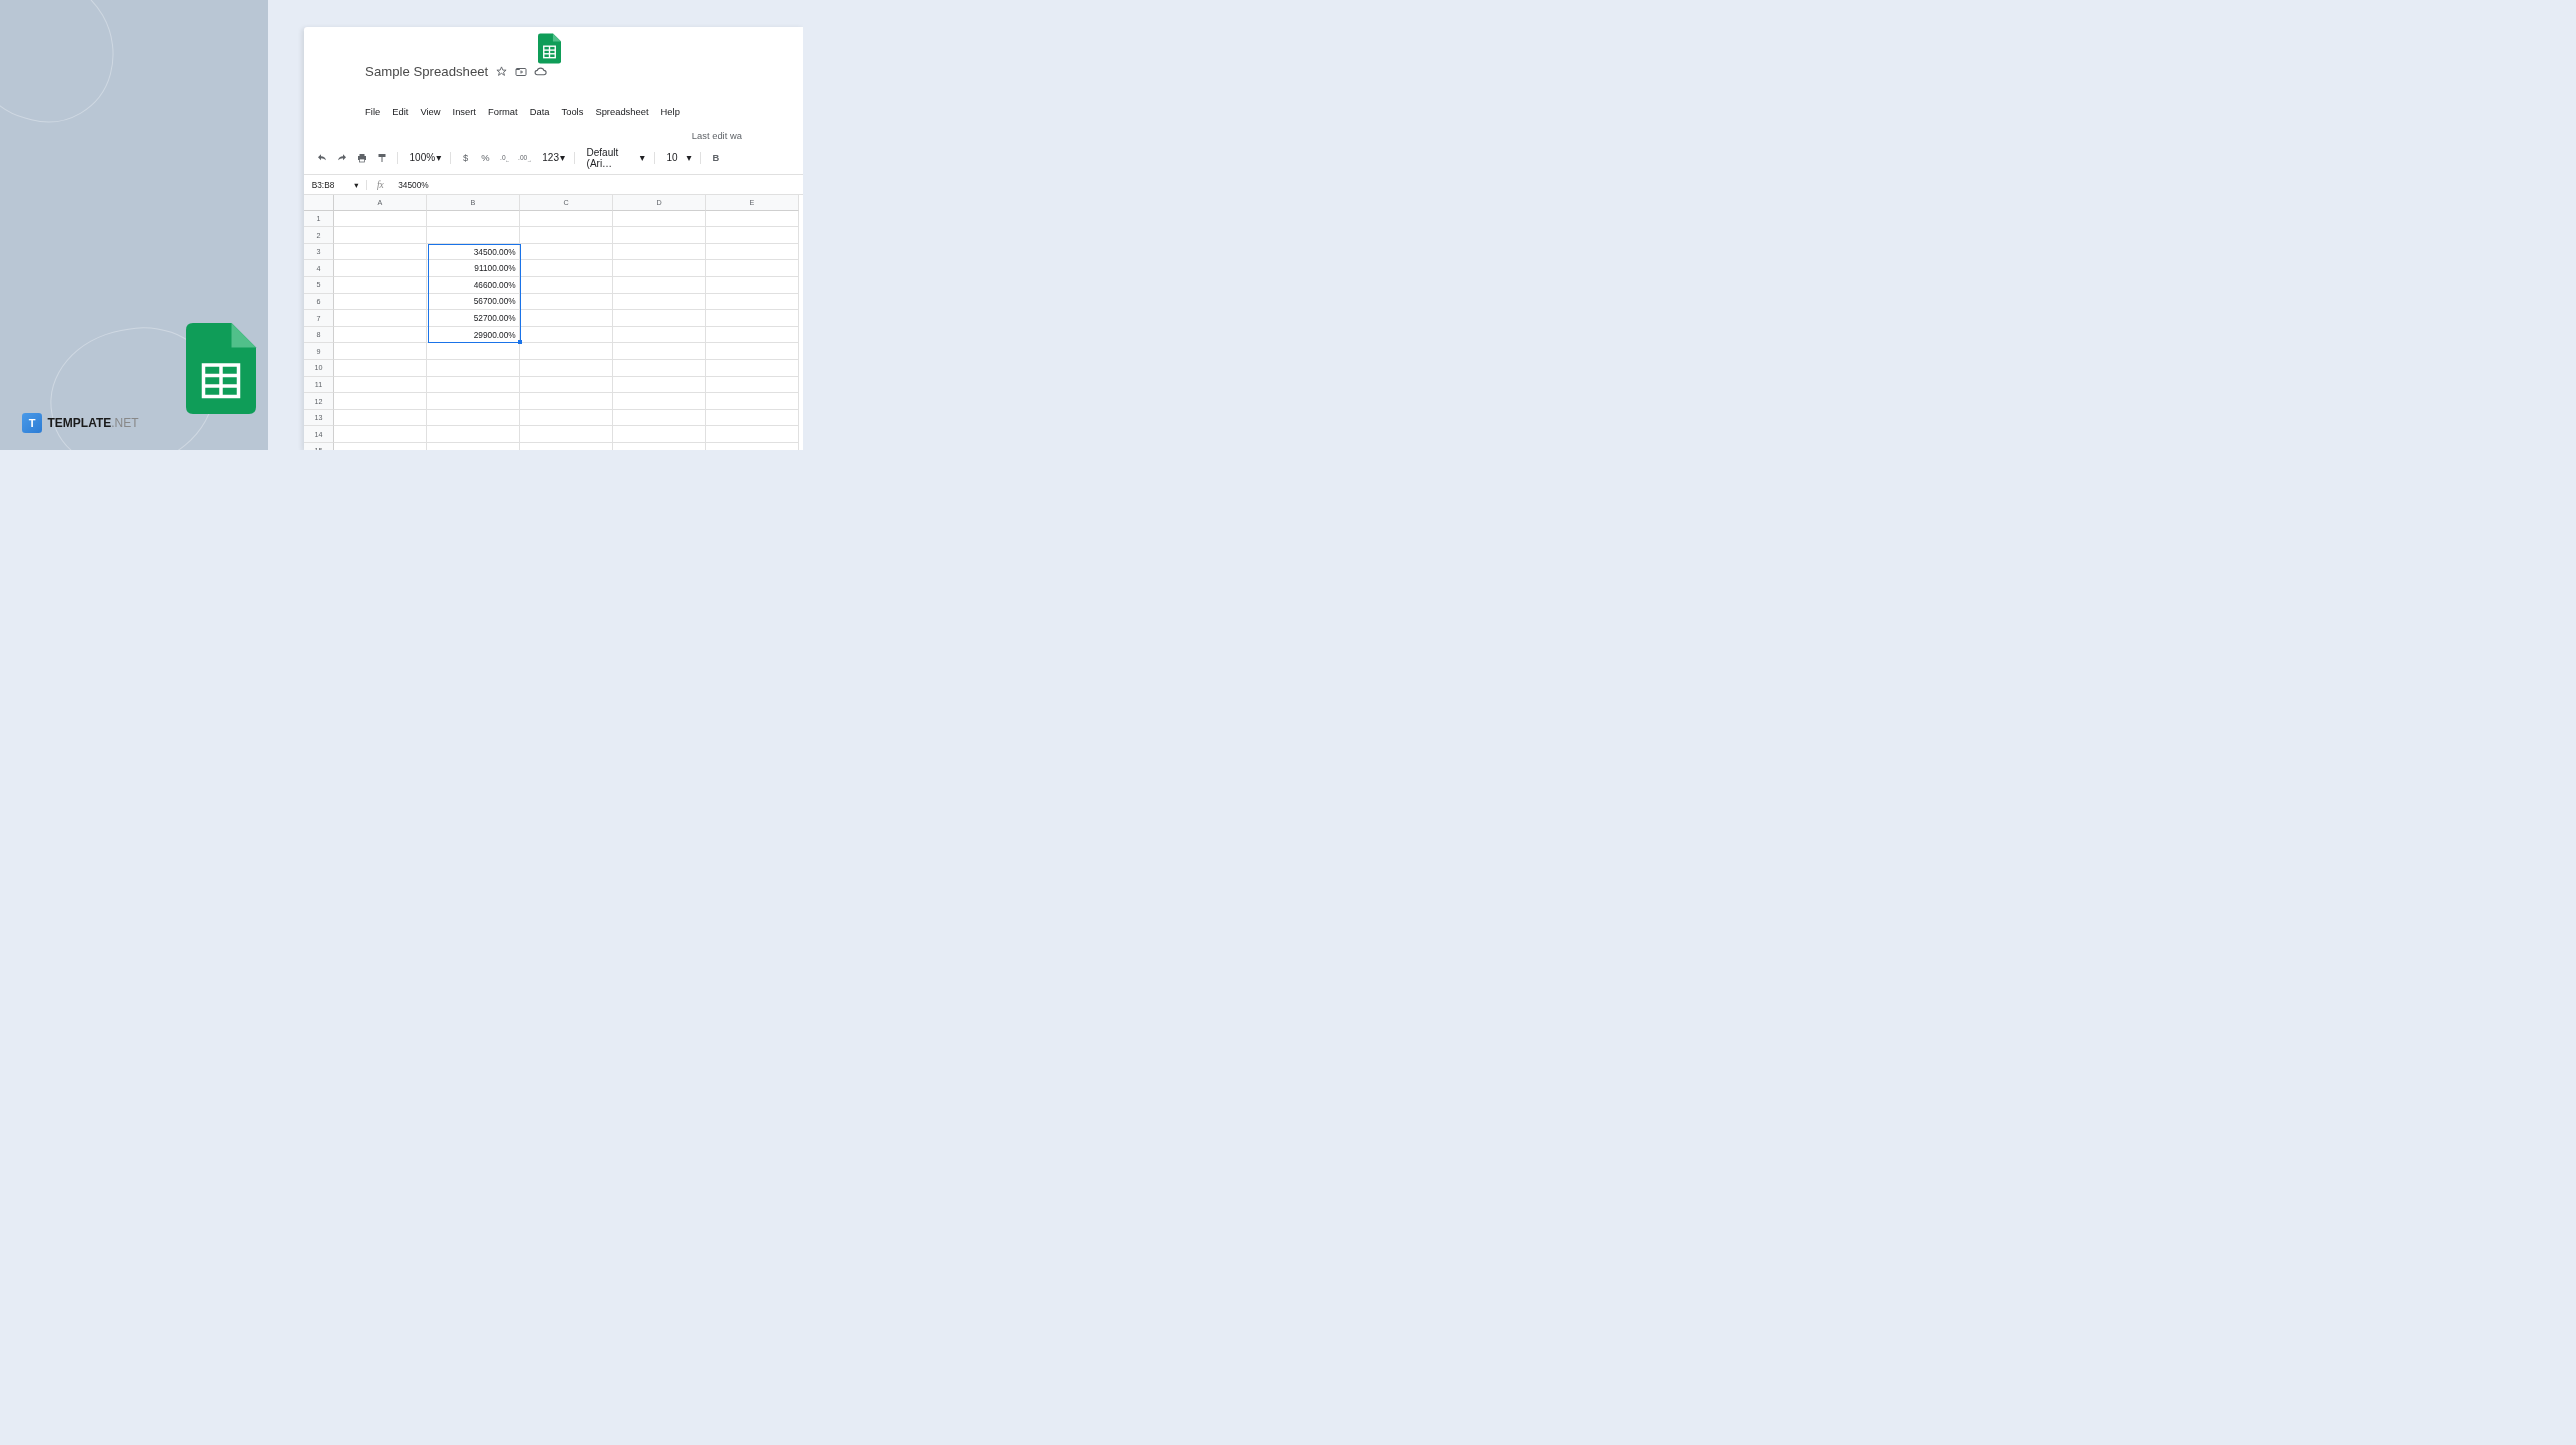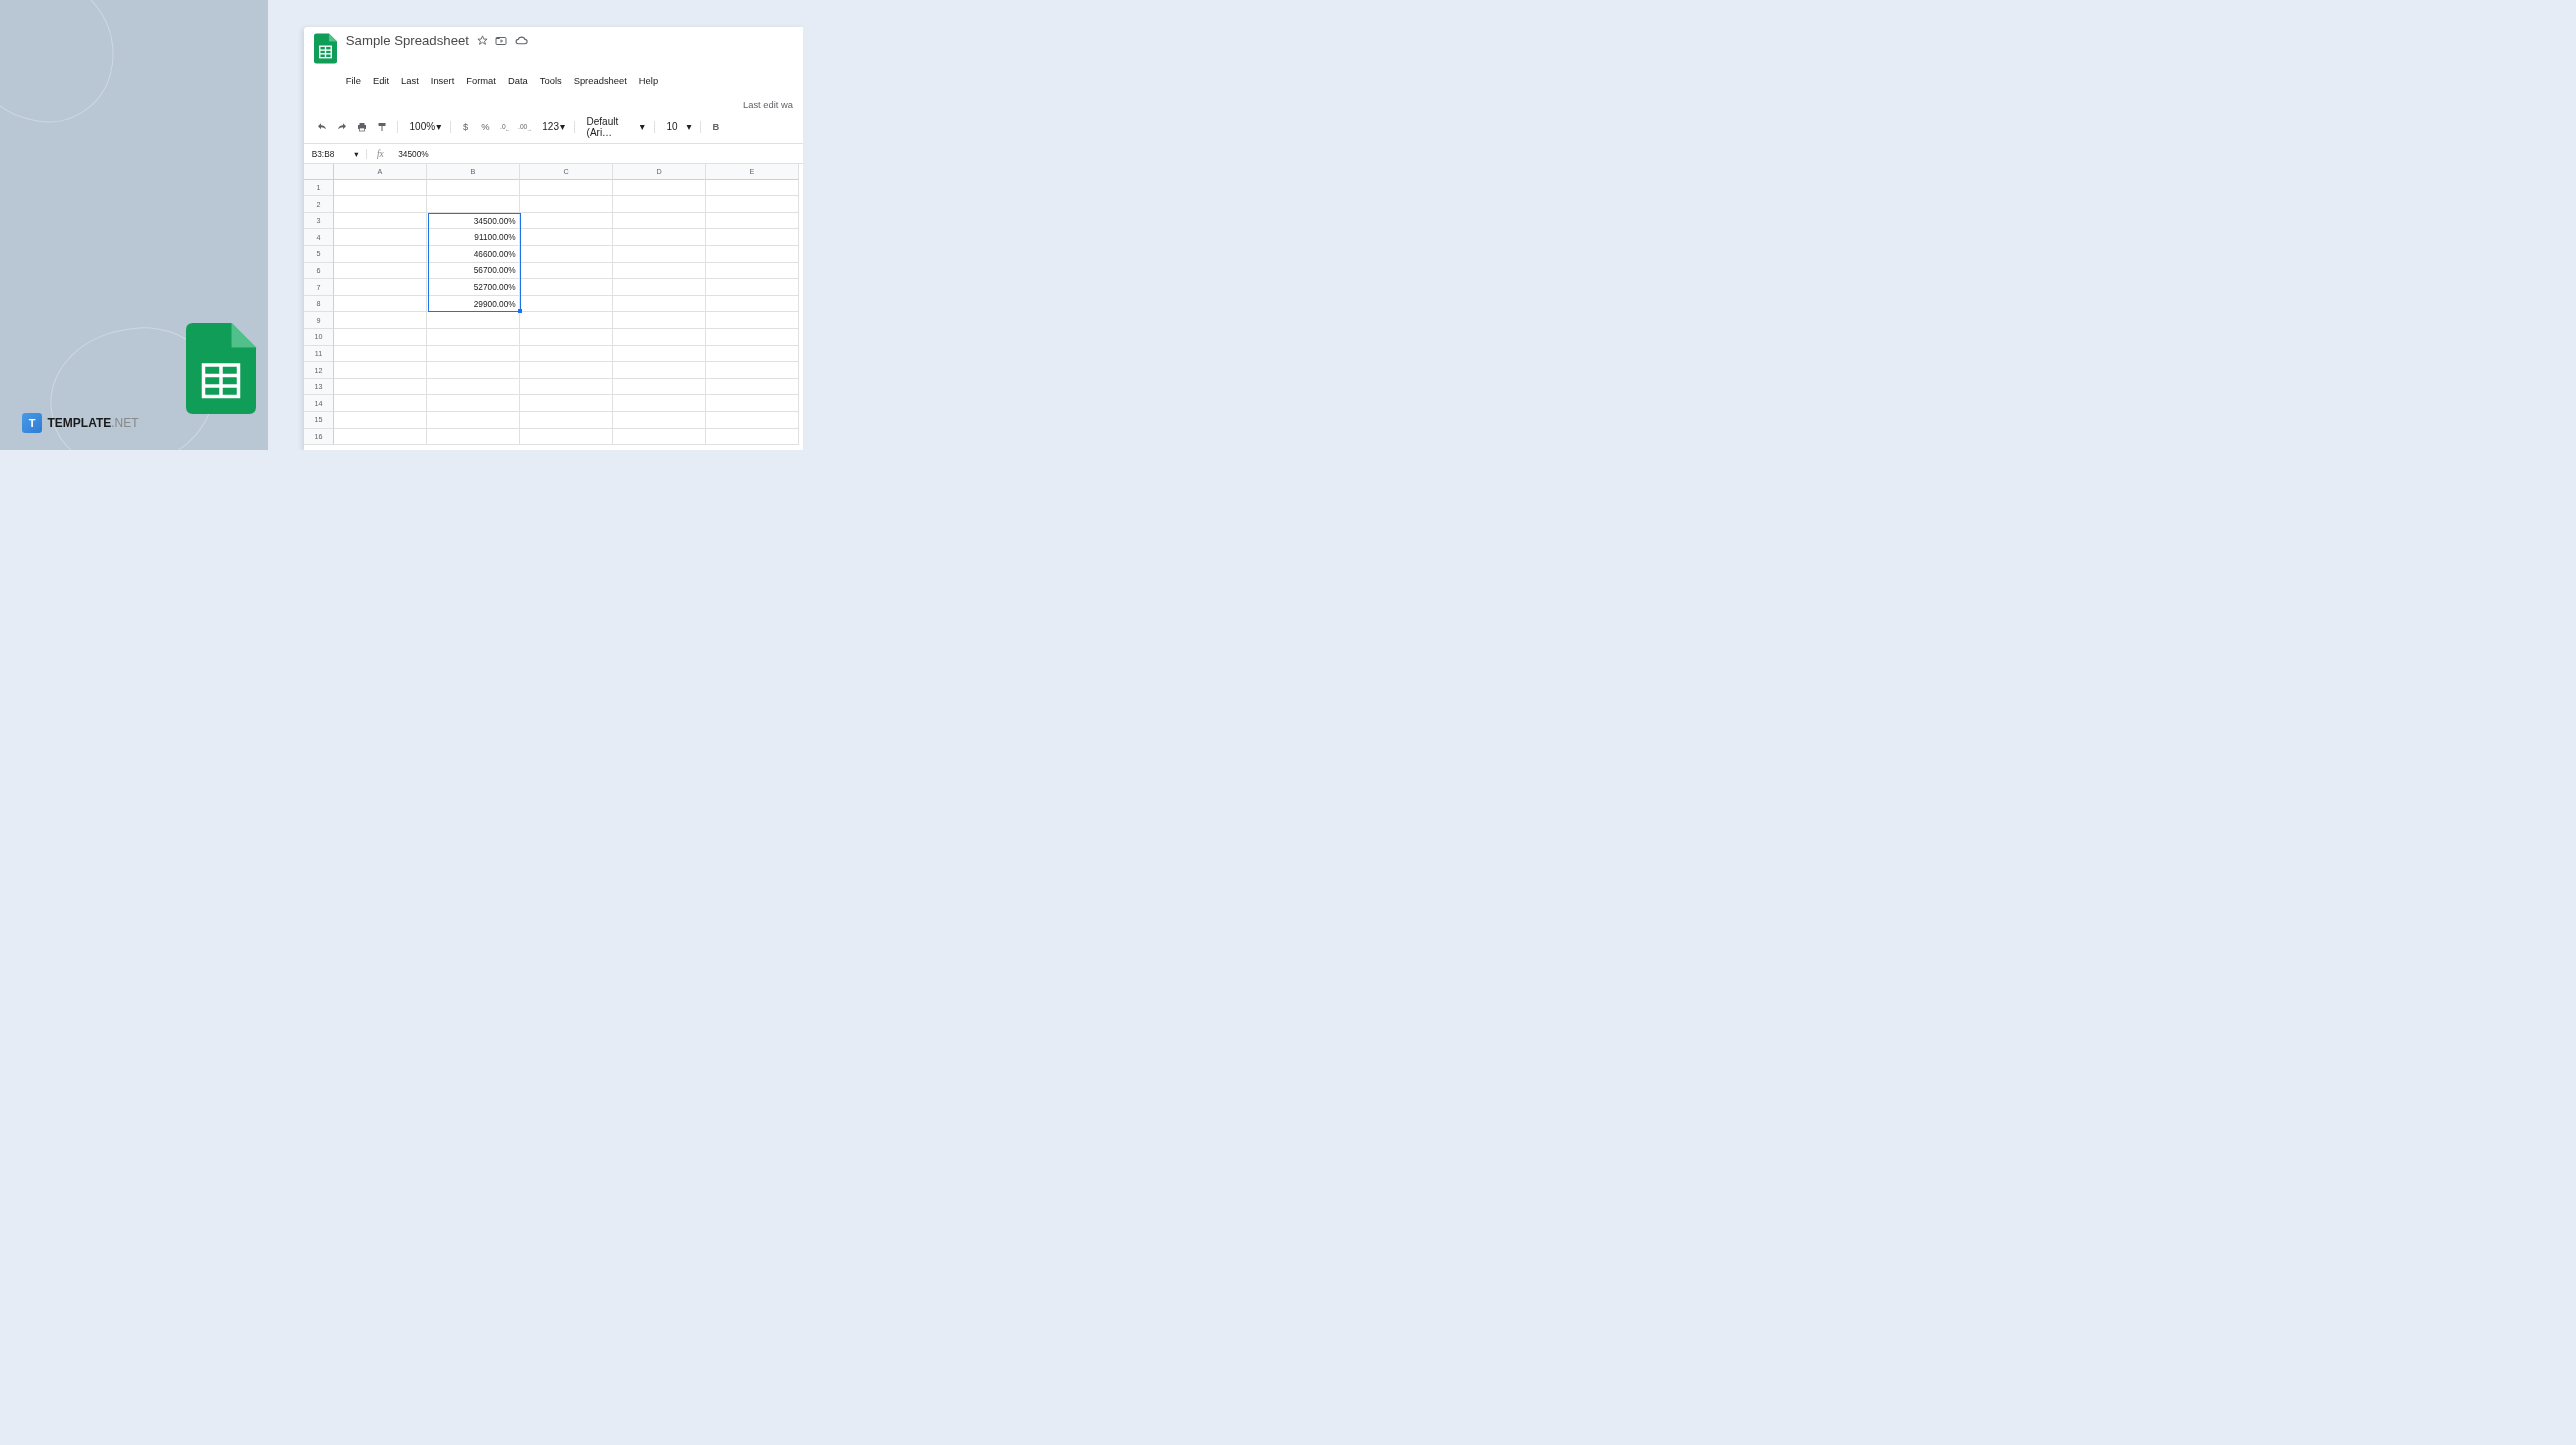--- a/index.html
+++ b/index.html
@@ -91,22 +91,23 @@
       left: 304px;
       top: 26.5px;
       right: 0;
       bottom: 0;
       background: white;
       border-radius: 3.3px 0 0 0;
       box-shadow: -1.1px 1.1px 5.5px rgba(0,0,0,0.1);
     }
     .app-header {
       display: flex;
-      align-items: flex-start;
+      align-items: center;
       padding: 6.6px 10px 0 10px;
+      flex-direction: column;
     }
     .sheets-logo-small {
       width: 23px;
       height: 31px;
       margin-right: 8.8px;
       flex-shrink: 0;
     }
     .header-content {
       flex: 1;
     }
@@ -331,21 +332,21 @@
         </span>
         <span class="header-icon">
           <svg width="13.2" height="10" viewBox="0 0 24 18" fill="none" stroke="#5f6368" stroke-width="2">
               <path d="M6 14 Q2 14 2 10 Q2 6 6 6 Q7 2 12 2 Q17 2 18 6 Q22 6 22 10 Q22 14 18 14 Z"></path>
             </svg>
         </span>
       </div>
       <div class="menu-bar">
         <span class="menu-item">File</span>
         <span class="menu-item">Edit</span>
-        <span class="menu-item">Last</span>
+        <span class="menu-item">View</span>
         <span class="menu-item">Insert</span>
         <span class="menu-item">Format</span>
         <span class="menu-item">Data</span>
         <span class="menu-item">Tools</span>
         <span class="menu-item">Spreadsheet</span>
         <span class="menu-item">Help</span>
         <span class="last-edit">Last edit wa</span>
       </div>
     </div>
   </div>

